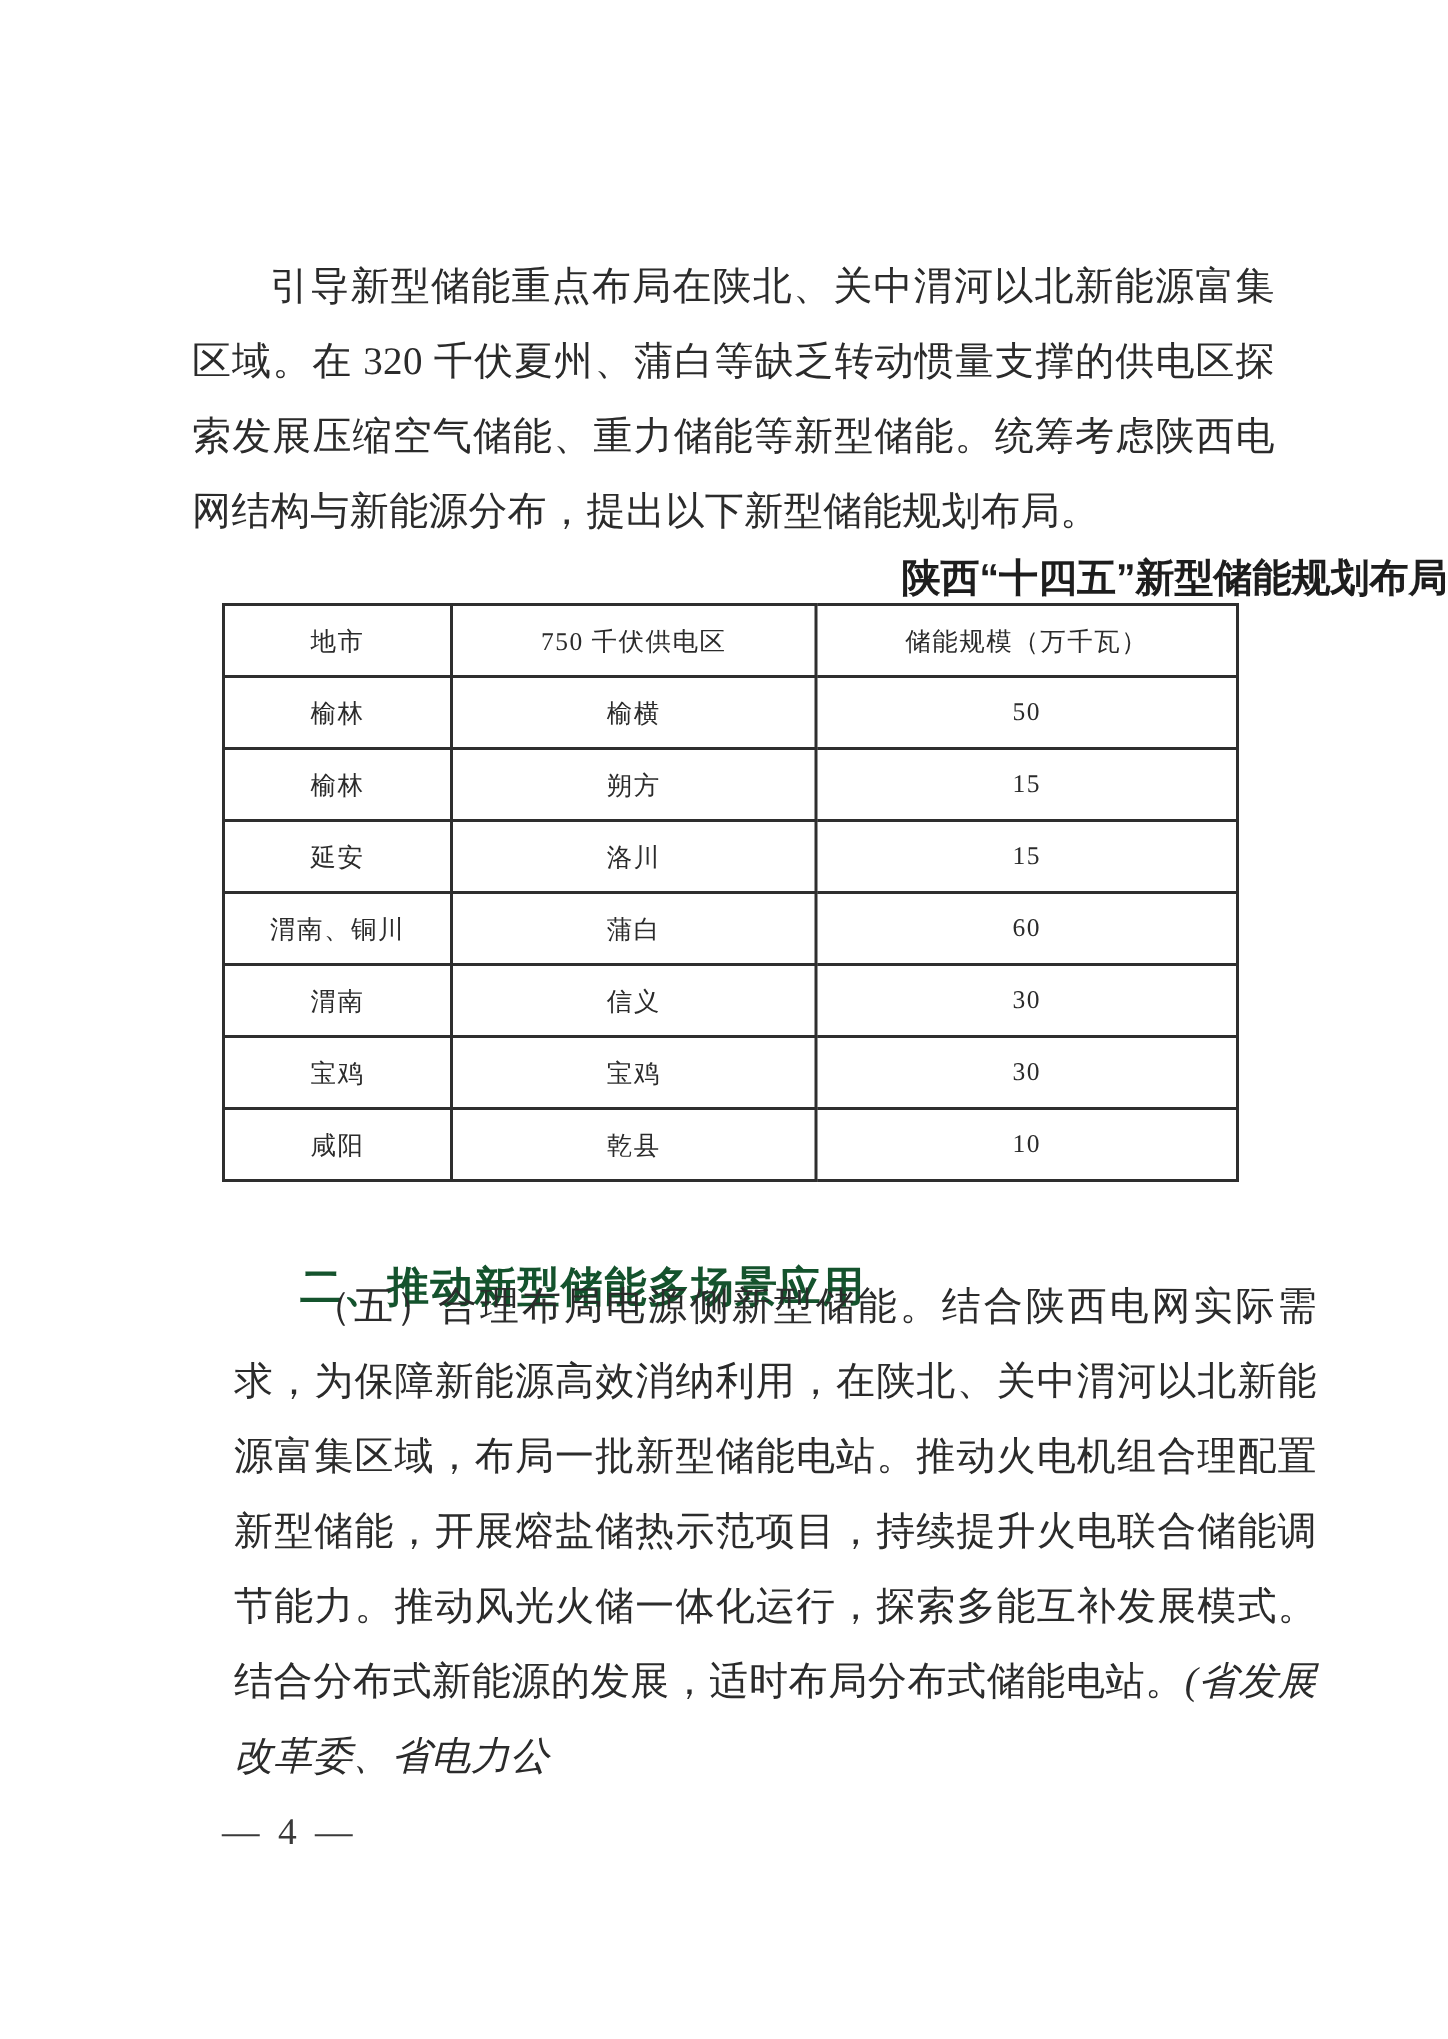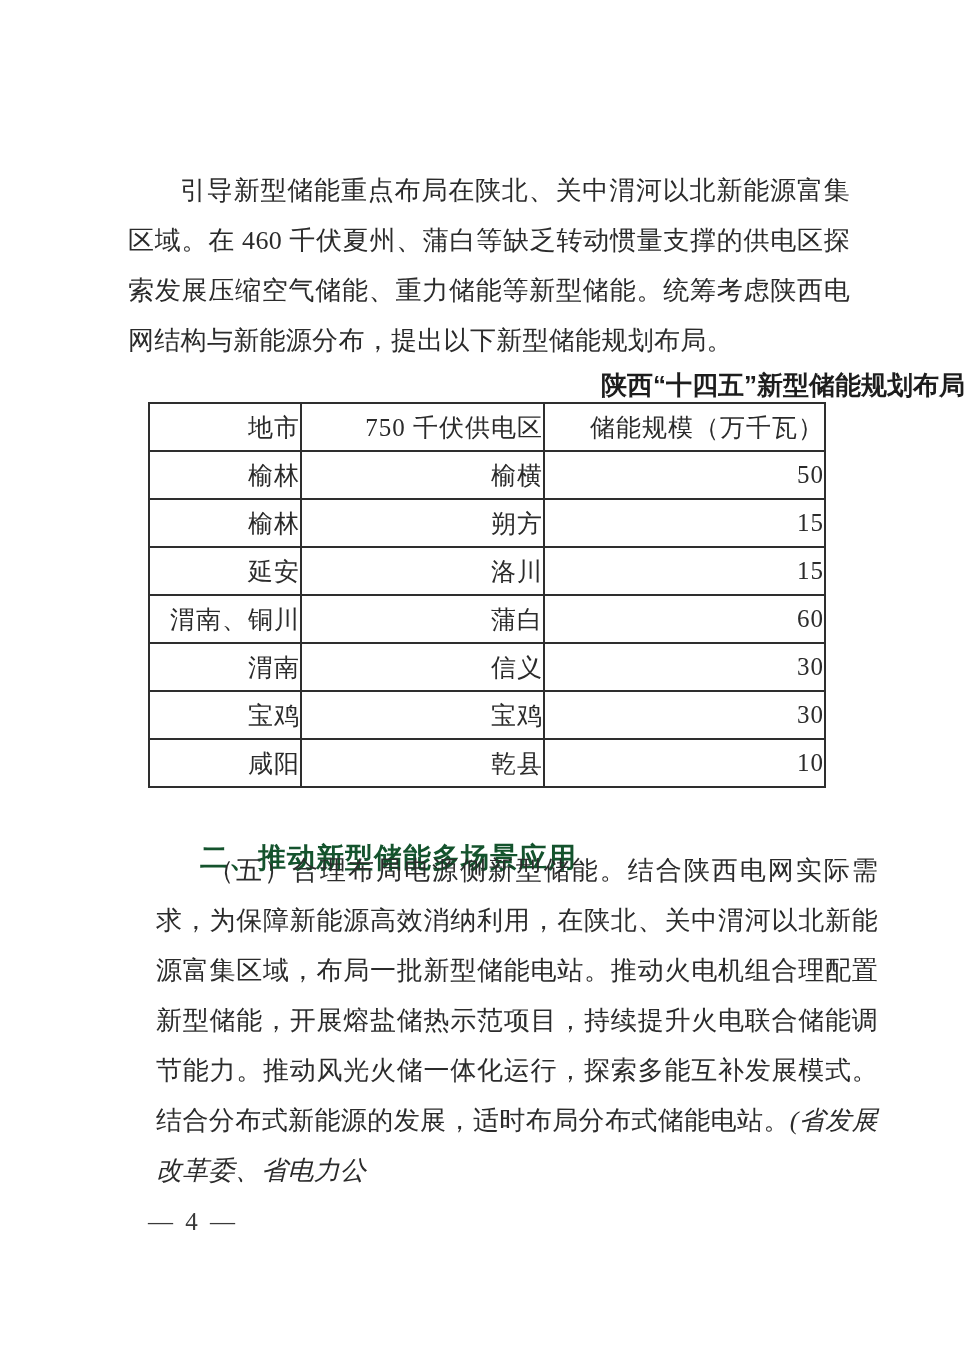--- a/index.html
+++ b/index.html
@@ -48,24 +48,24 @@
     top: 402px;
     left: 148px;
     width: 676px;
     border-collapse: collapse;
     table-layout: fixed;
   }
   .plan-table th, .plan-table td {
     border: 2px solid #2e2e2e;
     height: 46px;
     padding: 0;
-    text-align: right;
+    text-align: center;
     vertical-align: middle;
     font-weight: normal;
-    font-size: 25px;
+    font-size: 17px;
     color: #2b2b2b;
     letter-spacing: 1px;
   }
   .col-city   { width: 152px; }
   .col-region { width: 243px; }
   .col-scale  { width: 281px; }
   .section-heading {
     position: absolute;
     top: 818px;
     left: 128px;
@@ -87,21 +87,21 @@
     line-height: 44px;
     letter-spacing: 3px;
     color: #3a3a3a;
   }
 </style>
 </head>
 <body>
 
 <div class="page">
 
-  <p class="body-text" id="p1">引导新型储能重点布局在陕北、关中渭河以北新能源富集区域。在 460 千伏夏州、蒲白等缺乏转动惯量支撑的供电区探索发展压缩空气储能、重力储能等新型储能。统筹考虑陕西电网结构与新能源分布，提出以下新型储能规划布局。</p>
+  <p class="body-text" id="p1">引导新型储能重点布局在陕北、关中渭河以北新能源富集区域。在 320 千伏夏州、蒲白等缺乏转动惯量支撑的供电区探索发展压缩空气储能、重力储能等新型储能。统筹考虑陕西电网结构与新能源分布，提出以下新型储能规划布局。</p>
 
   <div class="table-title">陕西“十四五”新型储能规划布局</div>
 
   <table class="plan-table">
     <colgroup>
       <col class="col-city">
       <col class="col-region">
       <col class="col-scale">
     </colgroup>
     <thead>

